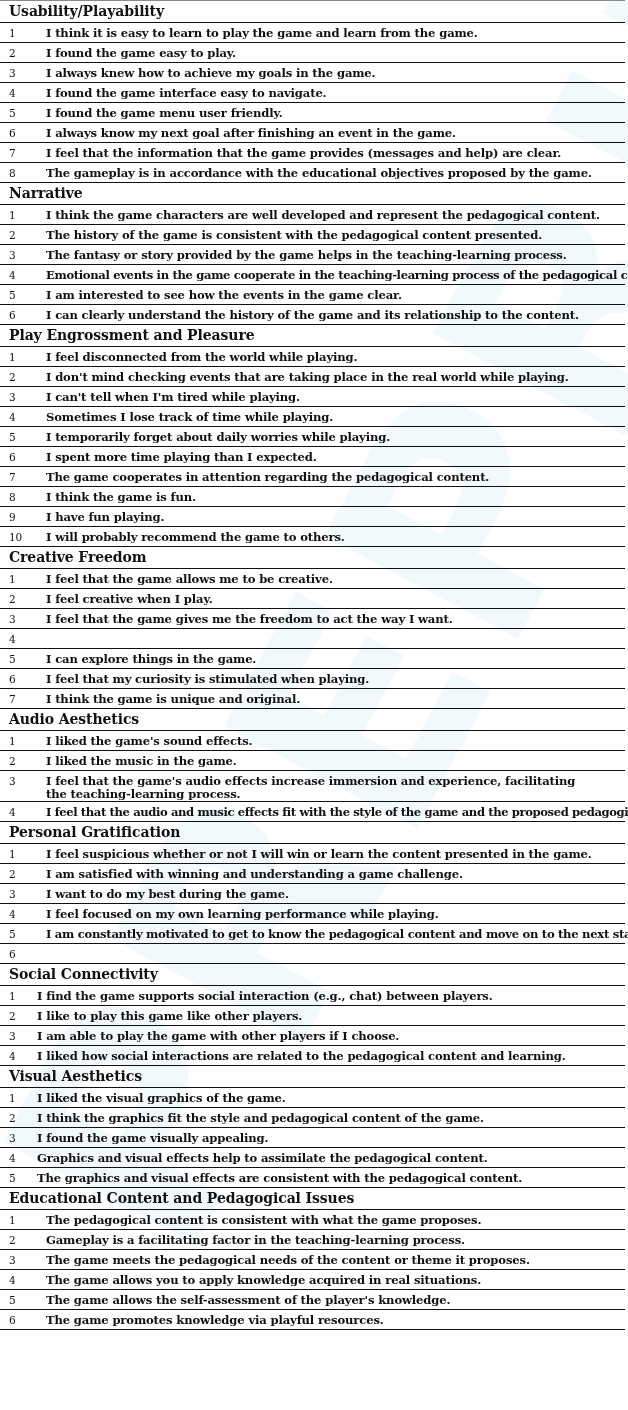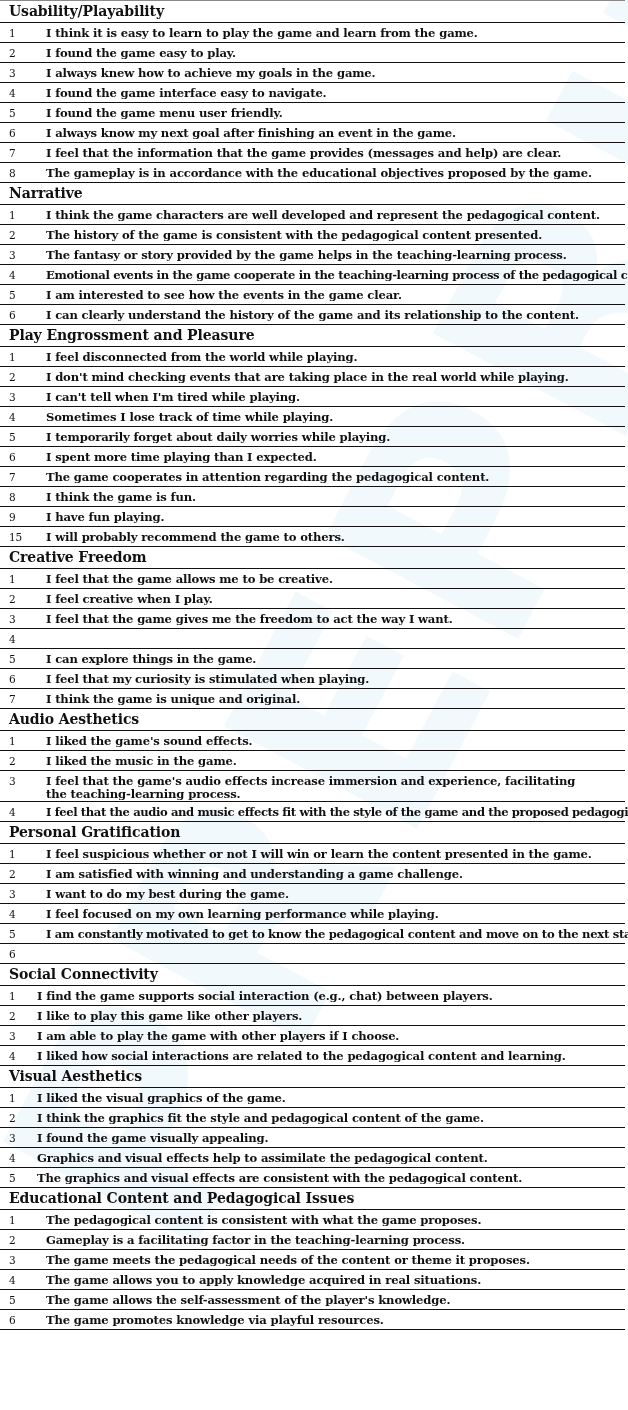--- a/index.html
+++ b/index.html
@@ -152,21 +152,21 @@
       </div>
     <div class="row">
         <span class="num">8</span>
         <span class="txt">I think the game is fun.</span>
       </div>
     <div class="row">
         <span class="num">9</span>
         <span class="txt">I have fun playing.</span>
       </div>
     <div class="row">
-        <span class="num">15</span>
+        <span class="num">10</span>
         <span class="txt">I will probably recommend the game to others.</span>
       </div>
   </div>
 
   <div>
     <div class="section-title">Creative Freedom</div>
     <div class="row">
         <span class="num">1</span>
         <span class="txt">I feel that the game allows me to be creative.</span>
       </div>

